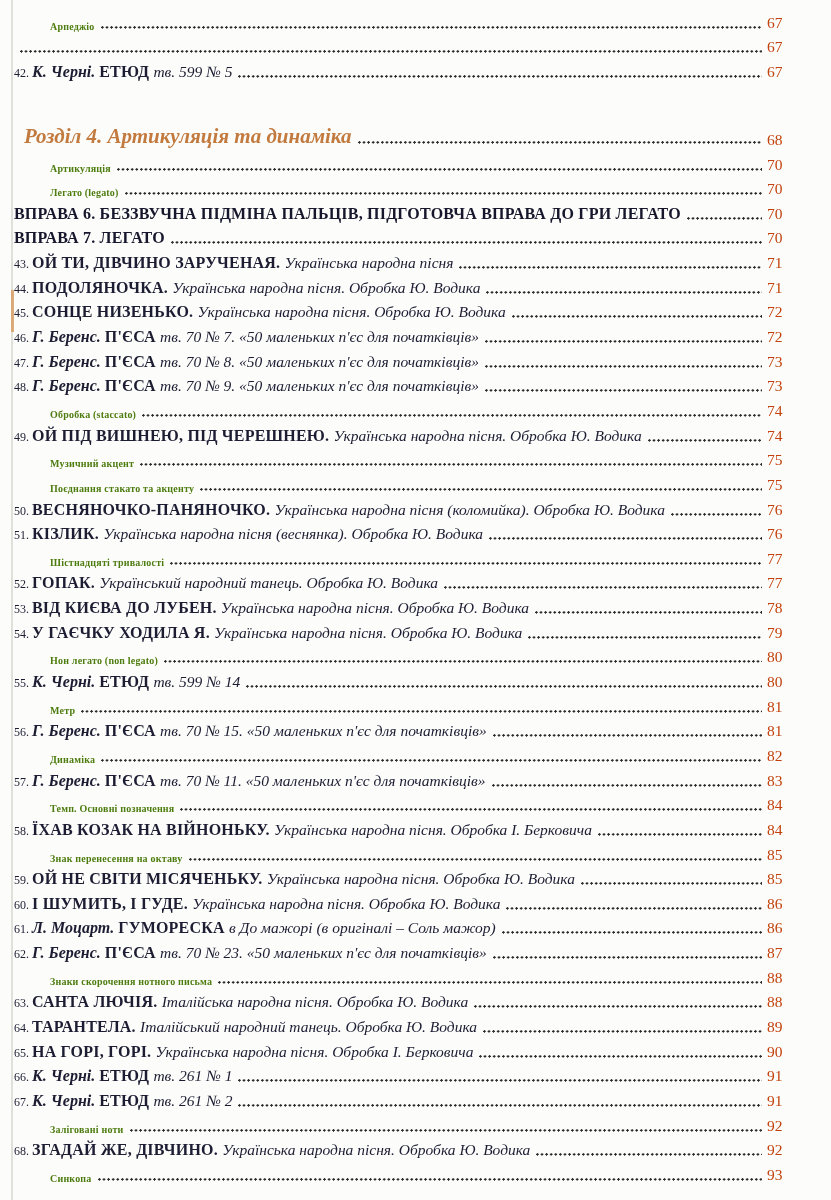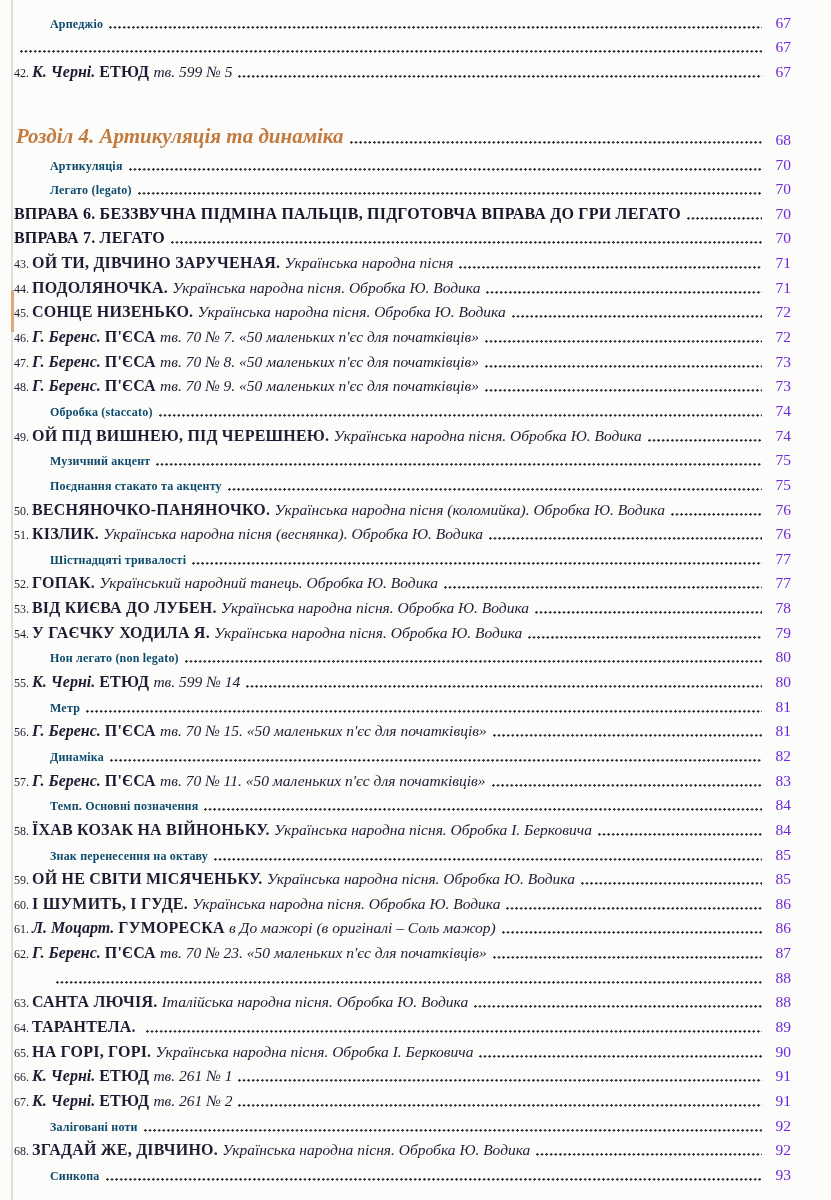--- a/index.html
+++ b/index.html
@@ -39,47 +39,46 @@
     color: #1c1c33;
   }
   .row span { white-space: pre; flex: 0 0 auto; }
   .seg-r  { font-size: 12px; }
   .seg-b  { font-size: 16px; font-weight: bold; letter-spacing: .2px; }
   .seg-bi { font-size: 16px; font-weight: bold; font-style: italic; }
   .seg-i  { font-size: 15.5px; font-style: italic; margin-top: 24px; }
   .seg-ch { font-size: 21px; font-weight: bold; font-style: italic; }
 
   .row.sub { padding-left: 50px; }
-  .row.sub .seg-b { color: #0c4a6e; font-size: 12px; }
+  .row.sub .seg-b { color: #4d7c0f; font-size: 10px; }
 
   .row.upper .seg-b { color: #16162c; }
 
   .row.chapter {
     height: 44px;
     margin-top: 24px;
     color: #c27a3f;
-    padding-left: 16px;
+    padding-left: 24px;
   }
   .row.chapter .leader { margin-bottom: 5px; }
 
   .leader {
     flex: 1 1 auto !important;
     min-width: 8px;
     height: 3px;
     margin: 0 5px 3px 6px;
     background-image: radial-gradient(circle at 1.4px 1.4px, #2b2b2b 1.05px, rgba(0,0,0,0) 1.35px);
     background-size: 4.6px 3px;
     background-repeat: repeat-x;
     background-position: left bottom;
   }
   .pg {
     font-size: 15.5px;
-    color: #6d28d9;
+    color: #c2410c;
     min-width: 24px;
-    text-align: right;
   }
 </style>
 </head>
 <body>
 
 <div class="page">
   <div class="scan-edge"></div>
   <div class="scan-edge-orange"></div>
   <div class="toc" id="toc">
       <div class="row sub">
@@ -311,33 +310,35 @@
       </div>
       <div class="row entry">
         <span class="seg-r">62. </span>
         <span class="seg-bi">Г. Беренс. </span>
         <span class="seg-b">П'ЄСА </span>
         <span class="seg-i">тв. 70 № 23. «50 маленьких п'єс для початківців»</span>
         <span class="leader"></span>
         <span class="pg">87</span>
       </div>
       <div class="row sub">
+        <span class="seg-b">Знаки скорочення нотного письма</span>
         <span class="leader"></span>
         <span class="pg">88</span>
       </div>
       <div class="row entry">
         <span class="seg-r">63. </span>
         <span class="seg-b">САНТА ЛЮЧІЯ. </span>
         <span class="seg-i">Італійська народна пісня. Обробка Ю. Водика</span>
         <span class="leader"></span>
         <span class="pg">88</span>
       </div>
       <div class="row entry">
         <span class="seg-r">64. </span>
         <span class="seg-b">ТАРАНТЕЛА. </span>
+        <span class="seg-i">Італійський народний танець. Обробка Ю. Водика</span>
         <span class="leader"></span>
         <span class="pg">89</span>
       </div>
       <div class="row entry">
         <span class="seg-r">65. </span>
         <span class="seg-b">НА ГОРІ, ГОРІ. </span>
         <span class="seg-i">Українська народна пісня. Обробка І. Берковича</span>
         <span class="leader"></span>
         <span class="pg">90</span>
       </div>

